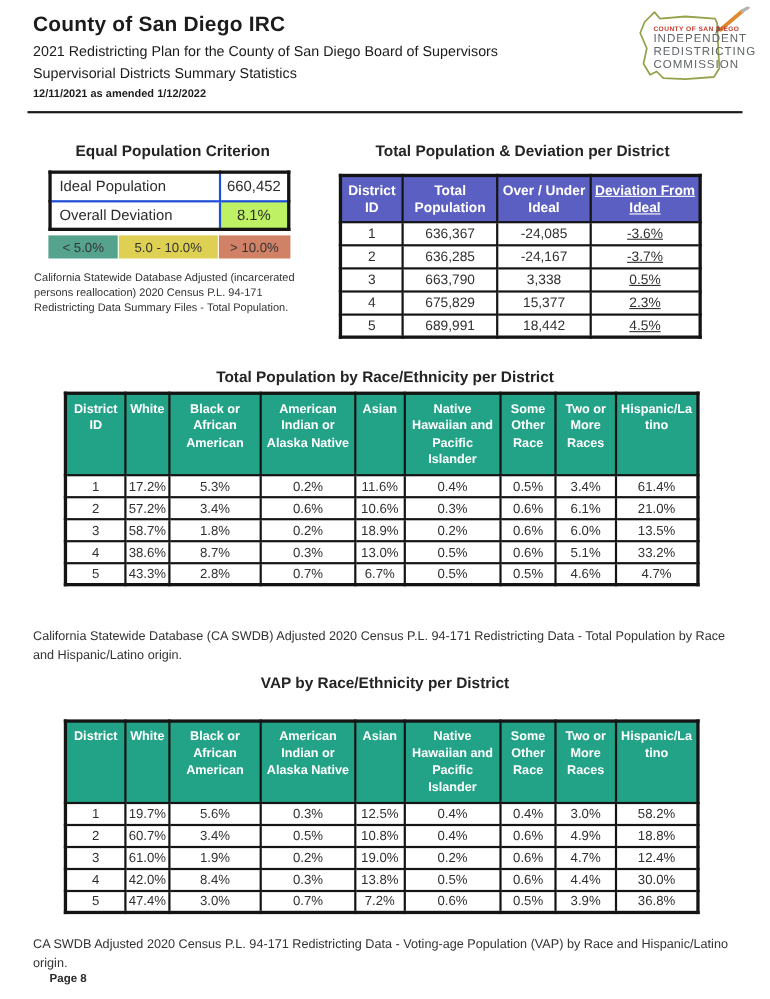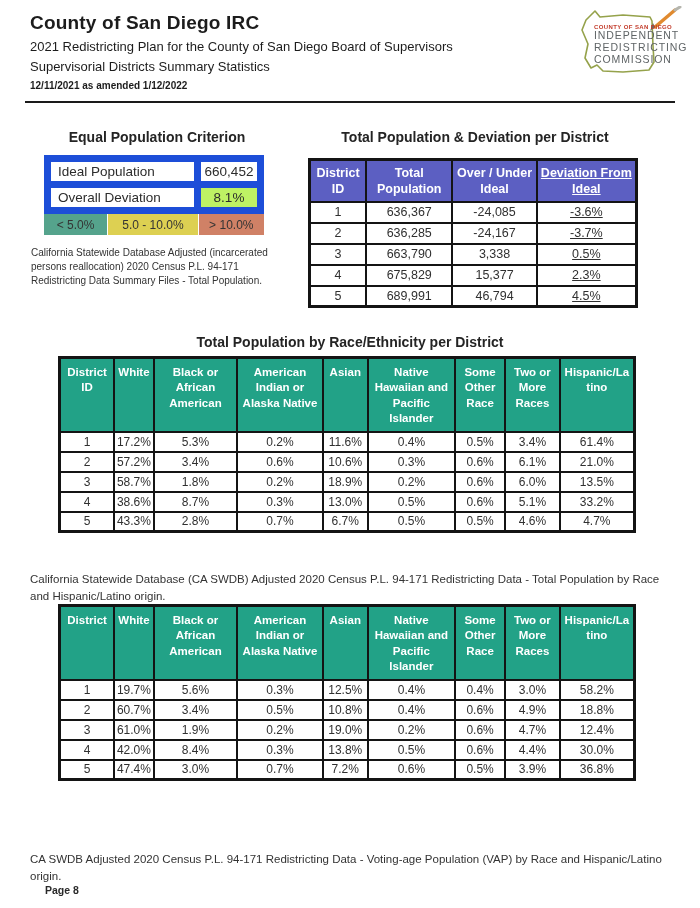--- a/index.html
+++ b/index.html
@@ -27,21 +27,21 @@
 
   
   .sec-title { position:absolute; font-size:14px; font-weight:bold; color:#242424; text-align:center; }
   #eq-title   { left:28px;  top:129px; width:258px; }
   #dev-title  { left:305px; top:129px; width:340px; }
   #race-title { left:0;   top:334px; width:700px; }
   #vap-title  { left:0;   top:612px; width:700px; }
 
   
   .eq-table { position:absolute; left:44px; top:155px; width:220px; border-collapse:collapse; border:3px solid #141414; }
-  .eq-table td { border:7px solid #1d4ed8; background:#fff; font-size:13.5px; color:#2c2c2c; height:26px; }
+  .eq-table td { border:2px solid #1d4ed8; background:#fff; font-size:13.5px; color:#2c2c2c; height:26px; }
   .eq-table td.lbl { padding-left:7px; }
   .eq-table td.val { width:63px; text-align:center; }
   .eq-table td.val-hi { background:#bef264; }
 
   .legend { position:absolute; left:44px; top:214px; width:220px; height:21px; display:flex; gap:1px; }
   .legend span { display:flex; align-items:center; justify-content:center; font-size:12px; color:#343434; }
   .lg-green  { width:29%; background:#55a38c; }
   .lg-yellow { width:41%; background:#ddd052; }
   .lg-red    { width:30%; background:#d08166; }
 
@@ -52,21 +52,21 @@
   .dev-table th { background:#5c5fc2; color:#fff; font-size:12.5px; font-weight:bold; border:2px solid #141414; height:42px; line-height:1.3; padding:2px; vertical-align:middle; }
   .dev-table td { background:#fff; border:2px solid #141414; font-size:12.5px; color:#303030; text-align:center; height:21px; }
   .dev-table th:nth-child(1), .dev-table td:nth-child(1) { width:17.3%; }
   .dev-table th:nth-child(2), .dev-table td:nth-child(2) { width:26.4%; }
   .dev-table th:nth-child(3), .dev-table td:nth-child(3) { width:25.8%; }
   .dev-table th:nth-child(4), .dev-table td:nth-child(4) { width:30.5%;text-decoration:underline; }
 
   
   .race-table { position:absolute; left:58px; width:578px; border-collapse:collapse; border:3px solid #141414; table-layout:fixed; }
   #race1 { top:356px; }
-  #race2 { top:604px; }
+  #race2 { top:654px; }
   .race-table th { background:#22a287; color:#fff; font-size:11.5px; font-weight:bold; border:2px solid #141414; vertical-align:top; padding:6px 2px 3px 2px; height:74px; line-height:1.34; overflow-wrap:break-word; }
   .race-table td { background:#fff; border:2px solid #141414; font-size:12px; color:#303030; text-align:center; height:20px; padding:1px; }
   .race-table th:nth-child(1), .race-table td:nth-child(1) { width:9.5%; }
   .race-table th:nth-child(2), .race-table td:nth-child(2) { width:6.9%; }
   .race-table th:nth-child(3), .race-table td:nth-child(3) { width:14.5%; }
   .race-table th:nth-child(4), .race-table td:nth-child(4) { width:14.9%; }
   .race-table th:nth-child(5), .race-table td:nth-child(5) { width:7.8%; }
   .race-table th:nth-child(6), .race-table td:nth-child(6) { width:15.2%; }
   .race-table th:nth-child(7), .race-table td:nth-child(7) { width:8.7%; }
   .race-table th:nth-child(8), .race-table td:nth-child(8) { width:9.5%; }
@@ -162,21 +162,21 @@
         </tr>
         <tr>
           <td>4</td>
           <td>675,829</td>
           <td>15,377</td>
           <td>2.3%</td>
         </tr>
         <tr>
           <td>5</td>
           <td>689,991</td>
-          <td>46,794</td>
+          <td>18,442</td>
           <td>4.5%</td>
         </tr>
       </tbody>
   </table>
 
   <div class="sec-title" id="race-title">Total Population by Race/Ethnicity per District</div>
 
   <table class="race-table" id="race1">
     <thead>
       <tr>

